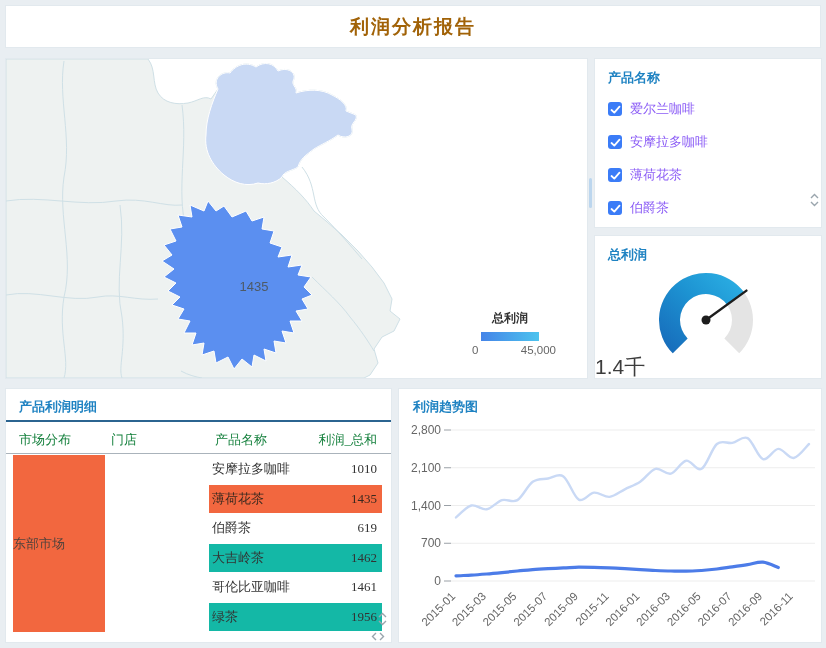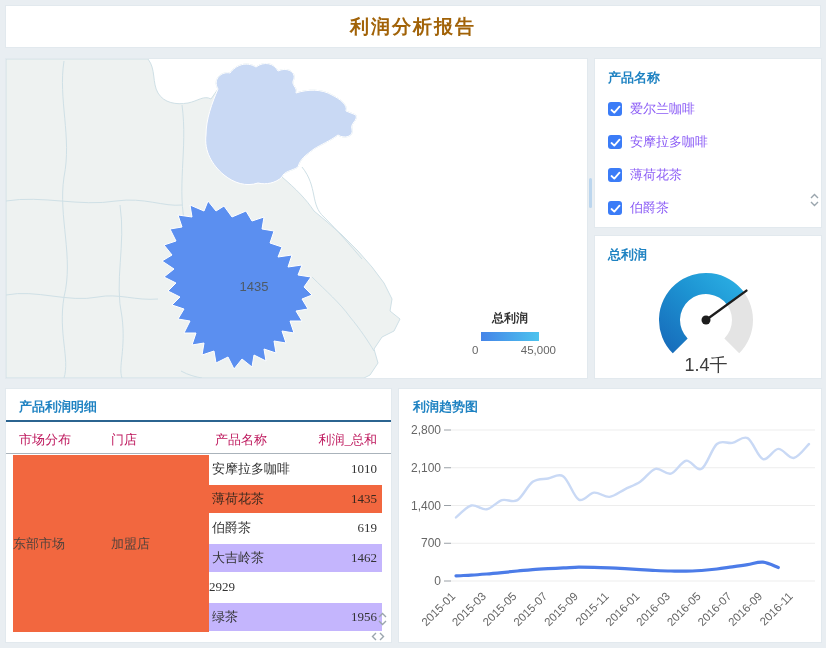--- a/index.html
+++ b/index.html
@@ -29,43 +29,43 @@
   #filter-panel{left:594px;top:58px;width:228px;height:170px;padding:10px 13px;}
   #filter-list{margin-top:13px;}
   .filter-item{display:flex;align-items:center;margin-bottom:15px;cursor:pointer;}
   .cb{width:14px;height:14px;border-radius:3px;background:#3b7cf7;margin-right:8px;flex:0 0 auto;
       display:flex;align-items:center;justify-content:center;}
   .filter-item .lbl{font-size:13px;color:#8b5cf6;}
 
   
   #gauge-panel{left:594px;top:235px;width:228px;height:144px;padding:10px 13px;}
   #gauge-svg{position:absolute;left:0;top:0;}
-  #gauge-value{position:absolute;left:0;top:117px;width:222px;text-align:center;
-    font-size:18px;color:#3c3c3c;}
+  #gauge-value{position:absolute;left:0;top:117px;width:222px;
+    font-size:21px;color:#3c3c3c;}
 
   
   #table-panel{left:5px;top:388px;width:387px;height:255px;font-family:Liberation Serif, serif;}
   #table-title{padding:9px 0 0 13px;height:22px;border-bottom:2px solid #2b6490;}
   .thead{position:absolute;left:0;top:36px;width:100%;height:28px;border-bottom:1px solid #aab3bb;
-    font-size:13px;color:#be185d;}
+    font-size:13px;color:#15803d;}
   .thead span{position:absolute;top:6px;}
   .th1{left:13px;} .th2{left:105px;} .th3{left:209px;}
   .th4{right:14px;}
   #tbody{position:absolute;left:0;top:66px;width:100%;height:177px;}
   #market-cell,#store-cell{position:absolute;top:0;height:177px;background:#f2673f;
     display:flex;align-items:center;font-size:13px;color:#53433c;}
   #market-cell{left:7px;width:92px;padding-left:0;box-sizing:border-box;}
   #store-cell{left:99px;width:104px;padding-left:6px;box-sizing:border-box;}
   #product-rows{position:absolute;left:203px;top:0;width:173px;}
   .prow{height:28.5px;border-bottom:1px solid #fff;display:flex;align-items:center;
     font-size:13px;color:#333;cursor:pointer;}
   .prow .pname{padding-left:3px;flex:1;}
   .prow .pval{padding-right:5px;text-align:center;}
   .prow.plain{background:#fff;}
-  .prow.alt{background:#c4b5fd;}
+  .prow.alt{background:#14b8a6;}
   .prow.selected{background:#f2673f;color:#39291f;}
 
   
   #chart-panel{left:398px;top:388px;width:424px;height:255px;}
   #chart-title{position:absolute;left:14px;top:9px;}
   #trend-svg{position:absolute;left:0;top:0;}
 
   
   .scroll-vert,.scroll-horz{position:absolute;display:flex;flex-direction:column;align-items:center;}
   .scroll-horz{flex-direction:row;}
@@ -192,40 +192,40 @@
 <div class="panel" id="table-panel">
   <div id="table-title" class="panel-title">产品利润明细</div>
   <div class="thead">
     <span class="th1">市场分布</span>
     <span class="th2">门店</span>
     <span class="th3">产品名称</span>
     <span class="th4">利润_总和</span>
   </div>
   <div id="tbody">
     <div id="market-cell">东部市场</div>
-    <div id="store-cell">加盟店</div>
     <div id="product-rows">
         <div class="prow plain">
           <span class="pname">安摩拉多咖啡</span>
           <span class="pval">1010</span>
         </div>
         <div class="prow selected">
           <span class="pname">薄荷花茶</span>
           <span class="pval">1435</span>
         </div>
         <div class="prow plain">
           <span class="pname">伯爵茶</span>
           <span class="pval">619</span>
         </div>
         <div class="prow alt">
           <span class="pname">大吉岭茶</span>
           <span class="pval">1462</span>
         </div>
         <div class="prow plain">
-          <span class="pval">2929</span>
+          <span class="pname">哥伦比亚咖啡</span>
+          <span class="pval">1461</span>
         </div>
         <div class="prow alt">
           <span class="pname">绿茶</span>
           <span class="pval">1956</span>
         </div>
       </div>
   </div>
   <div class="scroll-vert" style="right:4px;top:223px;">
     <svg width="9" height="7">
         <polyline points="1,5 4.5,1.5 8,5" fill="none" stroke="#9aa5ad" stroke-width="1.4"></polyline>

